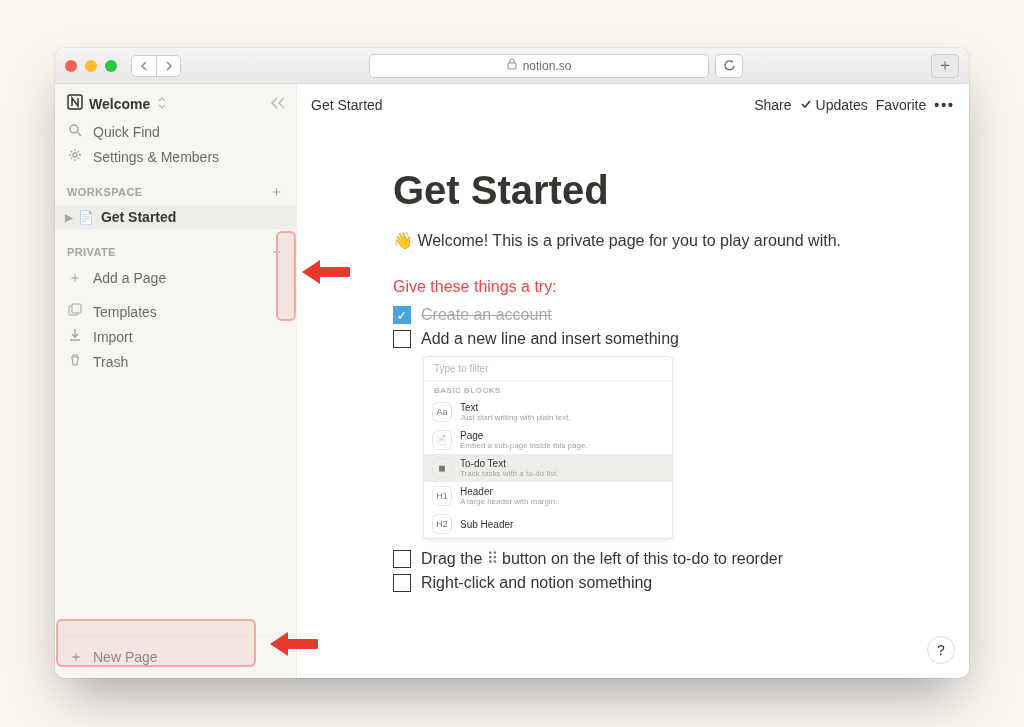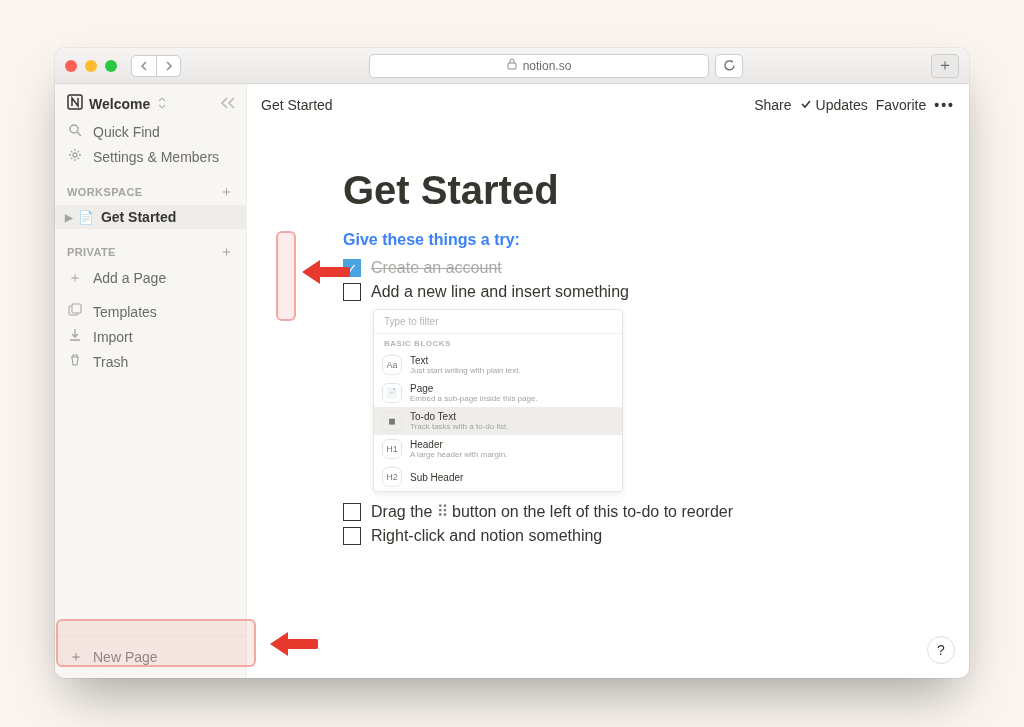--- a/index.html
+++ b/index.html
@@ -14,21 +14,21 @@
   .tl { width:12px; height:12px; border-radius:50%; }
   .tl.red{background:#ff5f57;} .tl.yellow{background:#febc2e;} .tl.green{background:#28c840;}
   .navbtns{display:flex;gap:0;margin-left:6px;border:1px solid #cfcecd;border-radius:5px;overflow:hidden;background:#fff;}
   .navbtn{width:24px;height:20px;display:flex;align-items:center;justify-content:center;color:#8d8d8d;font-size:12px;}
   .navbtn + .navbtn{border-left:1px solid #cfcecd;}
   .url{flex:1;display:flex;justify-content:center;}
   .urlbox{width:340px;height:24px;background:#fff;border:1px solid #cfcecd;border-radius:5px;display:flex;align-items:center;justify-content:center;gap:6px;color:#6c6c6c;font-size:12px;}
   .reload{width:28px;height:24px;border:1px solid #cfcecd;border-radius:5px;background:#fff;display:flex;align-items:center;justify-content:center;color:#6c6c6c;font-size:13px;margin-left:6px;}
   .newtab{width:28px;height:24px;border:1px solid #cfcecd;border-radius:4px;background:#eae9e7;display:flex;align-items:center;justify-content:center;color:#6c6c6c;font-size:16px;margin-left:auto;}
   .app{flex:1;display:flex;min-height:0;}
-  .sidebar{width:192px;background:#f7f6f3;border-right:1px solid #ededea;display:flex;flex-direction:column;position:relative;}
+  .sidebar{width:242px;background:#f7f6f3;border-right:1px solid #ededea;display:flex;flex-direction:column;position:relative;}
   .ws-head{display:flex;align-items:center;padding:10px 10px 6px 12px;gap:6px;color:#37352f;font-weight:600;font-size:14px;}
   .ws-head .chev{color:#b9b8b5;font-size:10px;margin-left:2px;}
   .collapse{margin-left:auto;color:#b9b8b5;font-size:15px;letter-spacing:-4px;}
   .sb-item{display:flex;align-items:center;gap:10px;padding:4px 12px;color:#6c6b68;font-size:14px;cursor:pointer;}
   .sb-item .ic{width:16px;text-align:center;color:#a5a4a1;font-size:14px;}
   .sb-section{padding:14px 12px 4px;font-size:11px;font-weight:600;color:#a5a4a1;letter-spacing:0.4px;display:flex;align-items:center;}
   .sb-section .plus{margin-left:auto;color:#a5a4a1;font-size:14px;font-weight:400;}
   .page-row{display:flex;align-items:center;gap:6px;padding:4px 8px 4px 10px;background:#eeede9;color:#37352f;font-size:14px;font-weight:600;}
   .page-row .caret{color:#a5a4a1;font-size:10px;}
   .page-row .doc{font-size:13px;}
@@ -36,21 +36,21 @@
   .newpage{position:absolute;left:0;right:0;bottom:0;padding:12px 14px;border-top:1px solid #ededea;display:flex;align-items:center;gap:10px;color:#7c7b78;font-size:14px;}
   .hl{position:absolute;border:2px solid #f3a9a3;border-radius:6px;background:rgba(243,169,163,0.22);pointer-events:none;}
   .main{flex:1;display:flex;flex-direction:column;min-width:0;}
   .topbar{height:42px;display:flex;align-items:center;padding:0 14px;gap:14px;font-size:14px;color:#37352f;}
   .topbar .bc{font-weight:400;}
   .topbar .right{margin-left:auto;display:flex;align-items:center;gap:8px;color:#37352f;}
   .topbar .check{color:#37352f;}
   .content{flex:1;overflow:auto;padding:20px 0 0 96px;min-height:0;}
   h1{font-size:40px;font-weight:700;color:#37352f;margin:22px 0 18px 0;}
   .welcome{font-size:16px;color:#37352f;margin:18px 0 28px 0;}
-  .try{font-size:16px;color:#3b82f6;margin-bottom:10px;font-weight:bold;}
+  .try{font-size:16px;color:#ef4444;margin-bottom:10px;}
   .todo{display:flex;align-items:center;gap:10px;font-size:16px;color:#37352f;margin:6px 0;}
   .chk{width:18px;height:18px;border:1.5px solid #37352f;display:inline-flex;align-items:center;justify-content:center;flex:0 0 18px;}
   .chk.done{background:#4aa3df;border-color:#4aa3df;color:#fff;font-size:13px;}
   .strike{text-decoration:line-through;color:#a9a8a5;}
   .popup{margin:8px 0 10px 30px;width:250px;border:1px solid #e6e5e2;border-radius:4px;background:#fff;box-shadow:0 2px 6px rgba(0,0,0,0.08);font-size:10px;color:#6c6b68;overflow:hidden;}
   .popup .filter{padding:6px 10px;color:#b7b6b3;font-size:10px;border-bottom:1px solid #efeeeb;}
   .popup .cat{padding:5px 10px 3px;font-size:8px;font-weight:600;letter-spacing:0.5px;color:#b7b6b3;}
   .popup .opt{display:flex;align-items:center;gap:8px;padding:4px 8px;}
   .popup .opt .ico{width:20px;height:20px;border:1px solid #e6e5e2;border-radius:6px;display:flex;align-items:center;justify-content:center;font-size:9px;color:#7a7976;flex:0 0 20px;}
   .popup .opt .txt .t{font-size:10px;color:#37352f;}
@@ -213,20 +213,24 @@
             </span>
             <span>Updates</span>
           </span>
           <span>Favorite</span>
           <span style="letter-spacing:2px;font-weight:700;">•••</span>
         </div>
       </div>
 
       <div class="content">
         <h1>Get Started</h1>
+        <p class="welcome">
+          <span>👋</span>
+          <span>Welcome! This is a private page for you to play around with.</span>
+        </p>
         <p class="try">Give these things a try:</p>
 
         <div class="todo">
           <span class="chk done">✓</span>
           <span class="strike">Create an account</span>
         </div>
         <div class="todo">
           <span class="chk"></span>
           <span>Add a new line and insert something</span>
         </div>

